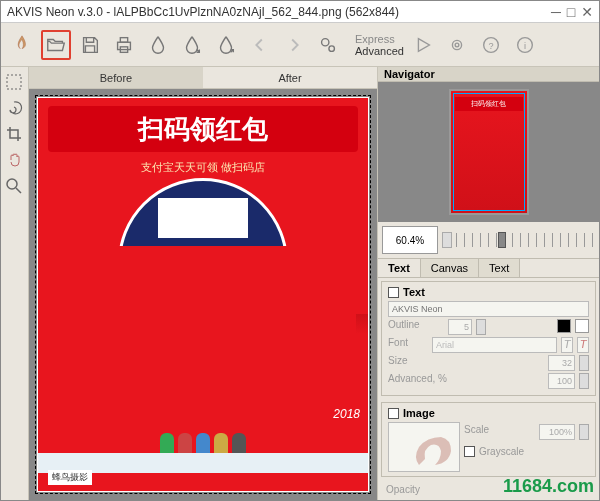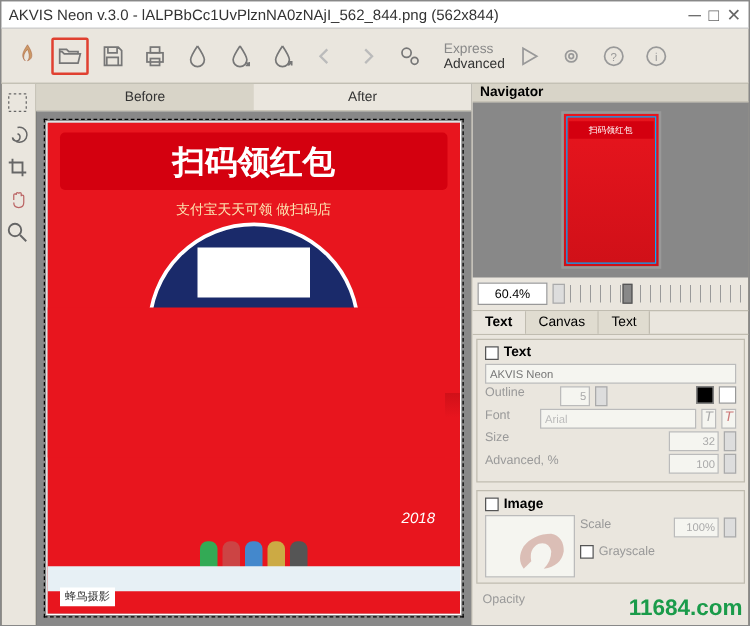--- a/index.html
+++ b/index.html
@@ -25,44 +25,44 @@
 .canvas-content { flex: 1; position: relative; overflow: hidden; }
 .marquee { position: absolute; inset: 6px; border: 1px dashed #000; }
 .preview-img { position: absolute; left: 8px; top: 8px; right: 8px; bottom: 8px; background: linear-gradient(180deg, #e8151e 0%, #e8151e 55%, #d01018 55%, #e8151e 60%, #e8151e 100%); border: 1px solid #fff; overflow: hidden; }
 .banner { position: absolute; top: 8px; left: 10px; right: 10px; height: 46px; background: #d4000f; border-radius: 4px; display: flex; align-items: center; justify-content: center; color: #fff; font-size: 26px; font-weight: bold; }
 .subtext { position: absolute; top: 62px; left: 0; right: 0; text-align: center; color: #fce4b0; font-size: 11px; }
 .moon { position: absolute; top: 80px; left: 50%; transform: translateX(-50%); width: 170px; height: 90px; background: #1a2a6a; border-radius: 90px 90px 0 0 / 90px 90px 0 0; border: 3px solid #fff; }
 .qr { position: absolute; top: 100px; left: 50%; transform: translateX(-50%); width: 90px; height: 40px; background: #fff; }
 .red-block { position: absolute; top: 148px; left: 0; right: 12px; height: 120px; background: #e8151e; }
 .people { position: absolute; bottom: 30px; left: 50%; transform: translateX(-50%); display: flex; gap: 4px; }
 .person { width: 14px; height: 28px; background: #333; border-radius: 6px 6px 0 0; }
-.year { position: absolute; bottom: 70px; right: 20px; color: #fff; font-size: 12px; font-style: italic; }
+.year { position: absolute; bottom: 70px; right: 8px; color: #fff; font-size: 12px; font-style: italic; }
 .snow { position: absolute; bottom: 18px; left: 0; right: 0; height: 20px; background: #e7f0f5; }
 .footer-tag { position: absolute; bottom: 6px; left: 10px; background: #fff; color: #333; font-size: 9px; padding: 1px 4px; }
 .right-panel { width: 222px; background: #eae6de; border-left: 1px solid #c8c4b8; display: flex; flex-direction: column; overflow: hidden; }
 .panel-title { background: #d8d4c8; padding: 1px 6px; font-weight: bold; font-size: 11px; border-bottom: 1px solid #c0bcb0; }
 .nav-preview { height: 140px; background: #888; display: flex; align-items: center; justify-content: center; padding: 6px; }
 .nav-thumb { width: 80px; height: 126px; background: linear-gradient(#e8151e, #d01018); border: 2px solid #999; position: relative; }
 .nav-thumb-banner { position: absolute; top: 6px; left: 4px; right: 4px; height: 14px; background: #d4000f; display: flex; align-items: center; justify-content: center; color: #fff; font-size: 7px; }
 .nav-thumb-sel { position: absolute; inset: 2px; border: 1px solid #0af; }
 .zoom-row { display: flex; align-items: center; gap: 4px; padding: 4px; border-bottom: 1px solid #c0bcb0; }
-.zoom-input { width: 56px; height: 18px; border: 1px solid #999; background: #fff; font-size: 10px; text-align: center; }
+.zoom-input { width: 56px; height: 28px; border: 1px solid #999; background: #fff; font-size: 10px; text-align: center; }
 .slider { flex: 1; height: 14px; position: relative; background: repeating-linear-gradient(90deg, #999 0 1px, transparent 1px 8px); }
 .slider-thumb { position: absolute; left: 30%; top: -1px; width: 8px; height: 16px; background: #888; border: 1px solid #555; }
 .prop-tabs { display: flex; border-bottom: 1px solid #c0bcb0; }
 .prop-tab { padding: 3px 10px; font-size: 11px; background: #e0dcd0; border-right: 1px solid #c0bcb0; }
 .prop-tab.active { background: #eae6de; font-weight: bold; }
 .section { padding: 4px 6px; border: 1px solid #c0bcb0; margin: 3px; background: #eae6de; }
 .section-hdr { display: flex; align-items: center; gap: 4px; font-weight: bold; font-size: 11px; margin-bottom: 3px; }
 .chk { width: 11px; height: 11px; border: 1px solid #555; background: #fff; }
 .row { display: flex; align-items: flex-start; gap: 4px; margin: 2px 0; font-size: 10px; color: #999; }
 .row-label { width: 56px; }
 .field { flex: 1; height: 16px; border: 1px solid #bbb; background: #f5f5f0; font-size: 9px; padding: 0 3px; color: #bbb; }
 .spin { width: 10px; height: 16px; background: #ddd; border: 1px solid #aaa; }
-.num { width: 40px; height: 16px; border: 1px solid #bbb; background: #f5f5f0; text-align: right; font-size: 9px; padding: 0 2px; color: #aaa; }
+.num { width: 27px; height: 16px; border: 1px solid #bbb; background: #f5f5f0; text-align: right; font-size: 9px; padding: 0 2px; color: #aaa; }
 .fontbtn { width: 16px; height: 16px; border: 1px solid #bbb; background: #f5f5f0; text-align: center; font-size: 11px; font-style: italic; color: #aaa; }
 .image-section { display: flex; gap: 4px; }
 .img-preview { width: 72px; height: 50px; border: 1px solid #bbb; background: #f5f5f0; position: relative; overflow: hidden; }
 .logo-shape { position: absolute; right: 4px; bottom: 2px; width: 44px; height: 40px; }
 .img-controls { flex: 1; display: flex; flex-direction: column; gap: 2px; }
 .opacity-row { padding: 4px 8px; font-size: 10px; color: #999; }
 .watermark { position: absolute; bottom: 4px; right: 6px; color: #1a9b4a; font-size: 18px; font-weight: bold; font-family: Arial; }
 </style>
 </head>
 <body>

